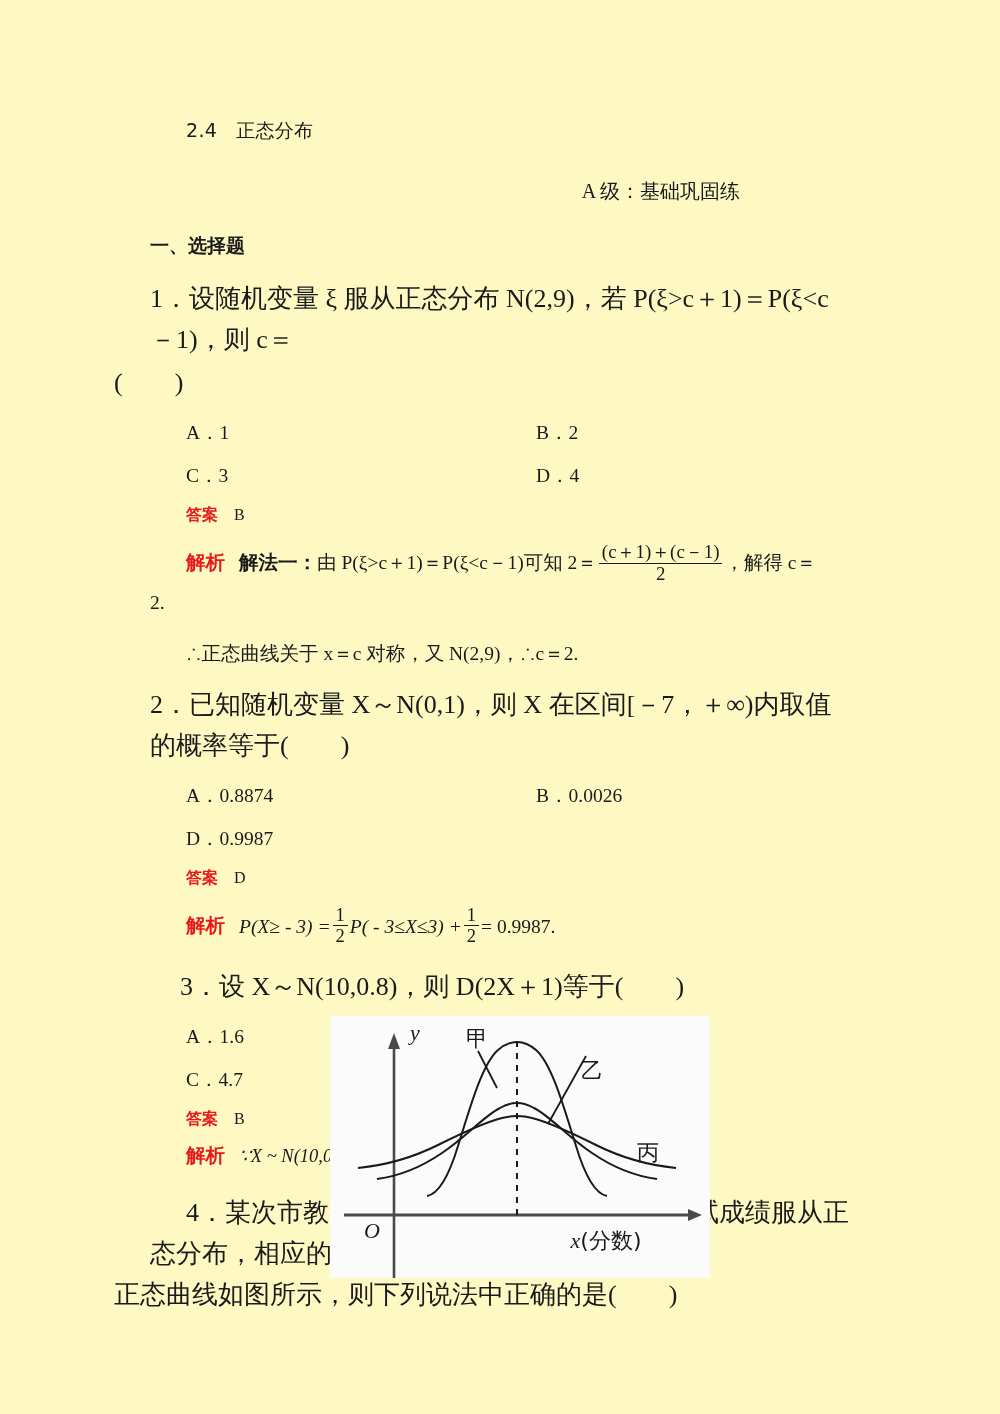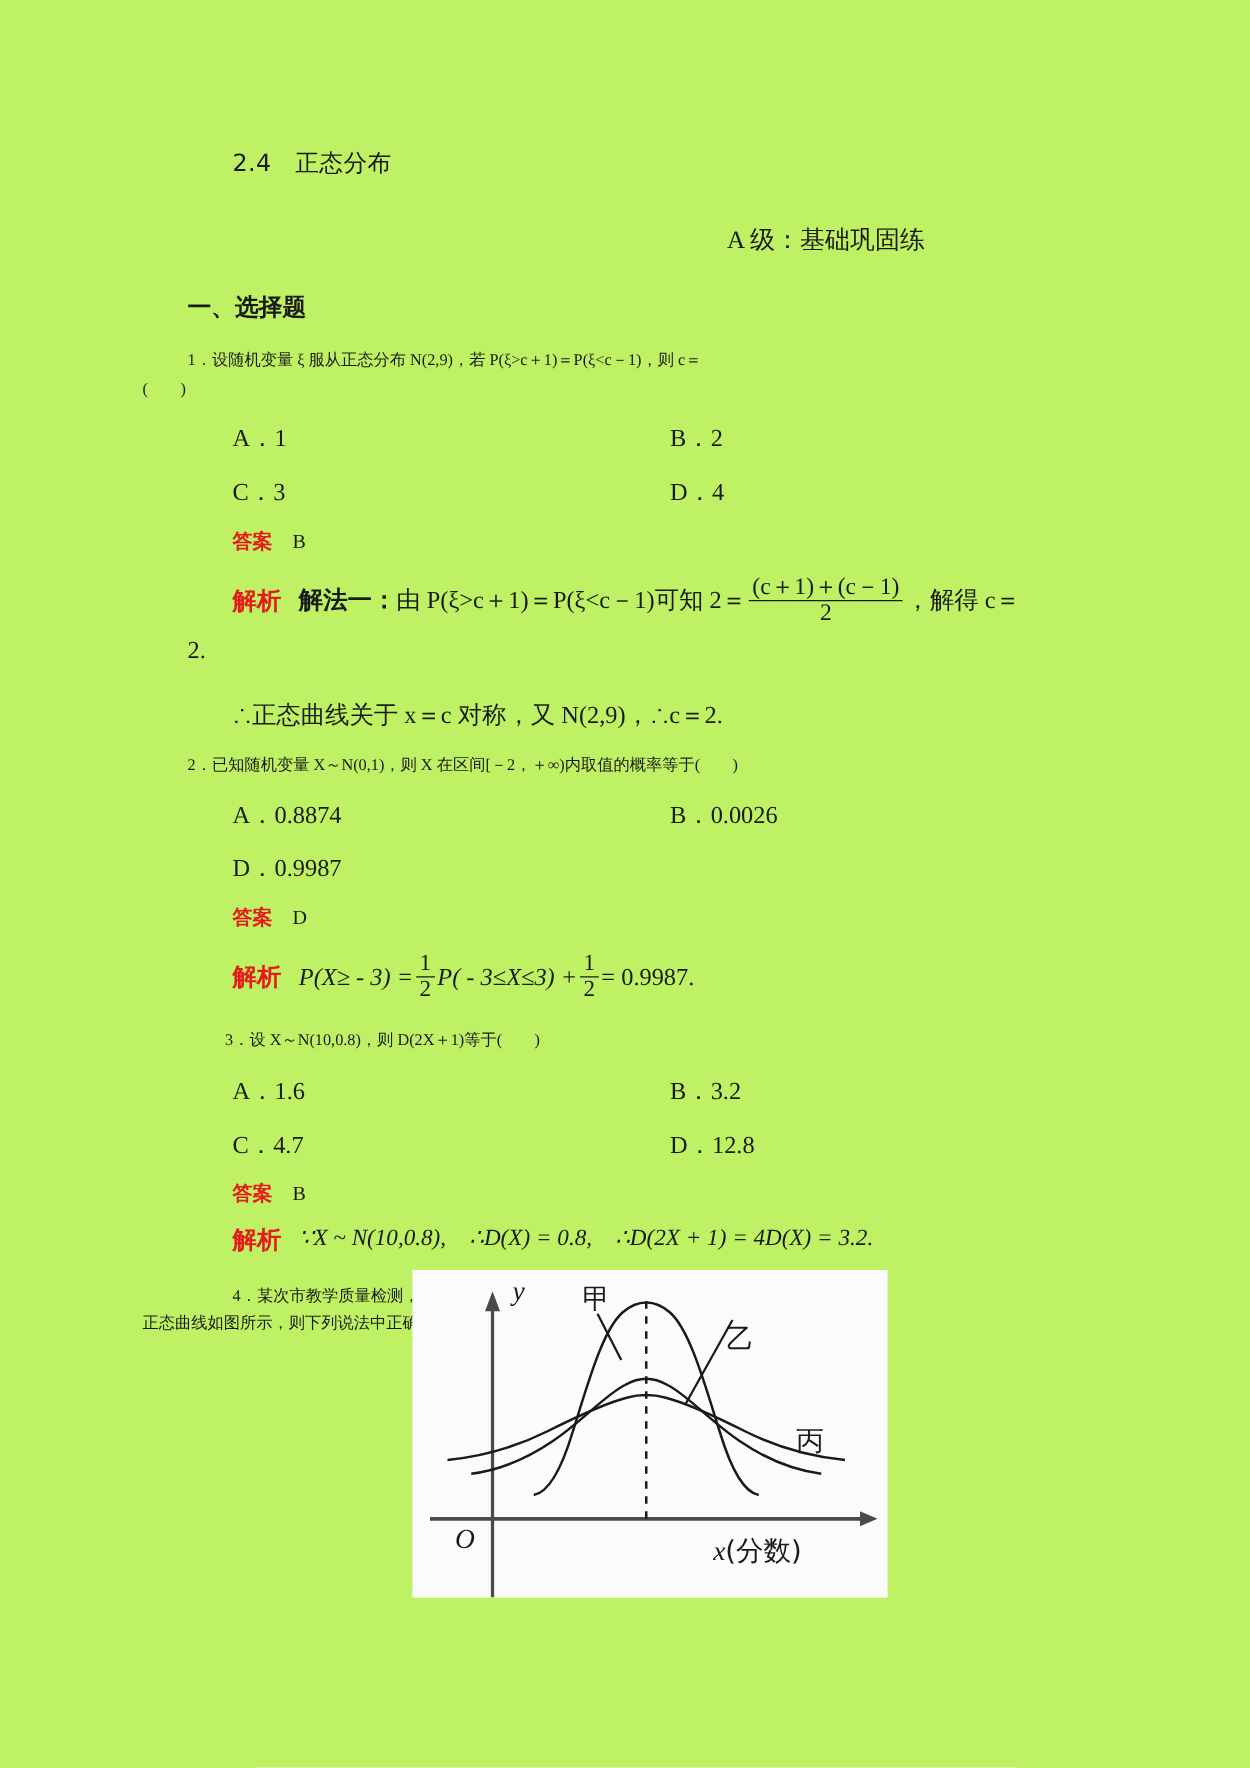--- a/index.html
+++ b/index.html
@@ -13,21 +13,21 @@
     position: relative;
     font-family: "Liberation Serif", "DejaVu Serif", serif;
     color: #1a1a1a;
     overflow: hidden;
   }
   .page {
     position: absolute;
     left: 0; top: 0;
     width: 1000px;
     height: 1414px;
-    background: #bef264;
+    background: #fef9c3;
   }
   .content {
     position: absolute;
     left: 150px;
     top: 118px;
     width: 700px;
   }
   .cn { font-family: "DejaVu Sans", "Liberation Sans", sans-serif; }
   .bold { font-weight: bold; }
   .ital { font-style: italic; }
@@ -47,21 +47,21 @@
   }
   .group-title {
     font-family: Liberation Serif, serif;
     font-weight: bold;
     font-size: 19px;
     margin: 0 0 19px 0;
   }
 
   
   .q {
-    font-size: 13px;
+    font-size: 26px;
     line-height: 1.58;
     margin: 0 0 6px 0;
   }
   .q.indent { text-indent: 36px; }
   .q.indent2 { text-indent: 30px; }
 
   
   .opts {
     display: flex;
     font-size: 19.5px;
@@ -196,21 +196,21 @@
 
     <div class="solline" style="margin-bottom:8px;">
       <span class="lab">解析</span>
       <span class="body"><span class="cn bold">解法一：</span><span>由 P(ξ&gt;c＋1)＝P(ξ&lt;c－1)可知 2＝</span><span class="frac"><span class="num">(c＋1)＋(c－1)</span><span class="den">2</span></span><span>，解得 c＝</span></span>
     </div>
     <div class="orphan">2.</div>
 
     <div class="plainline">∴正态曲线关于 x＝c 对称，又 N(2,9)，∴c＝2.</div>
 
     <div class="q" style="margin-bottom:16px;">
-      <span>2．</span><span>已知随机变量 X～N(0,1)，则 X 在区间[－2，＋∞)内取值的概率等于(　　)</span>
+      <span>2．</span><span>已知随机变量 X～N(0,1)，则 X 在区间[－7，＋∞)内取值的概率等于(　　)</span>
     </div>
 
     <div class="opts">
       <div class="o1">
         <span>A．</span><span>0.8874</span>
       </div>
       <div class="o2">
         <span>B．</span><span>0.0026</span>
       </div>
     </div>

